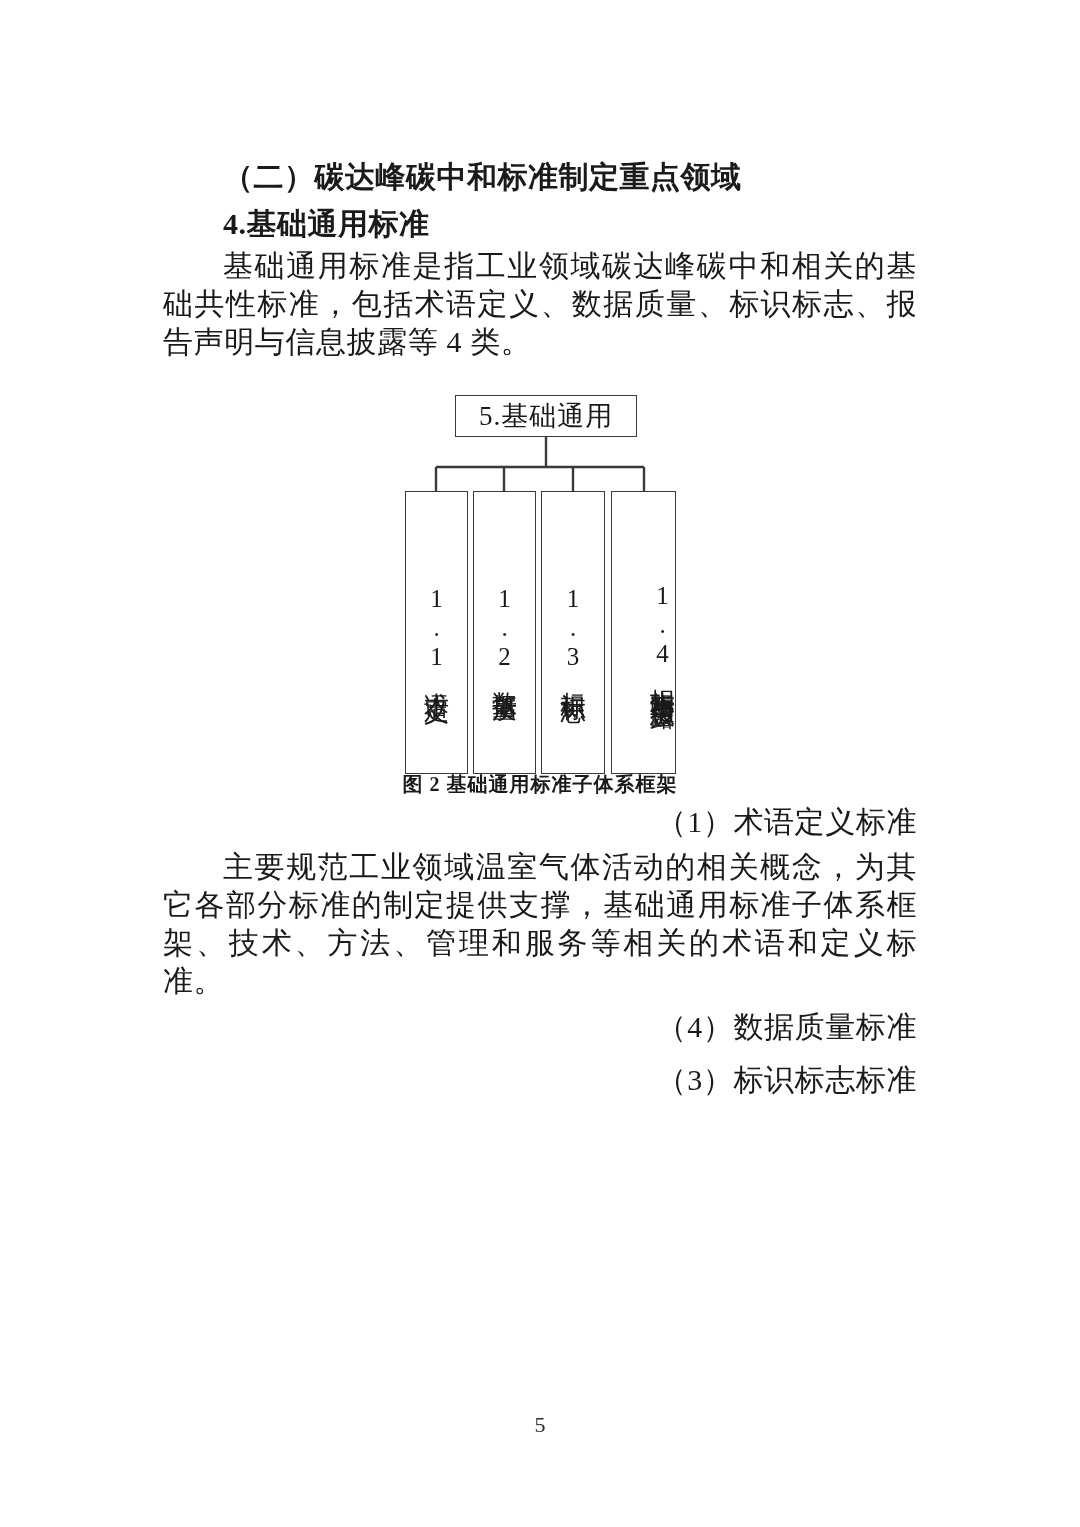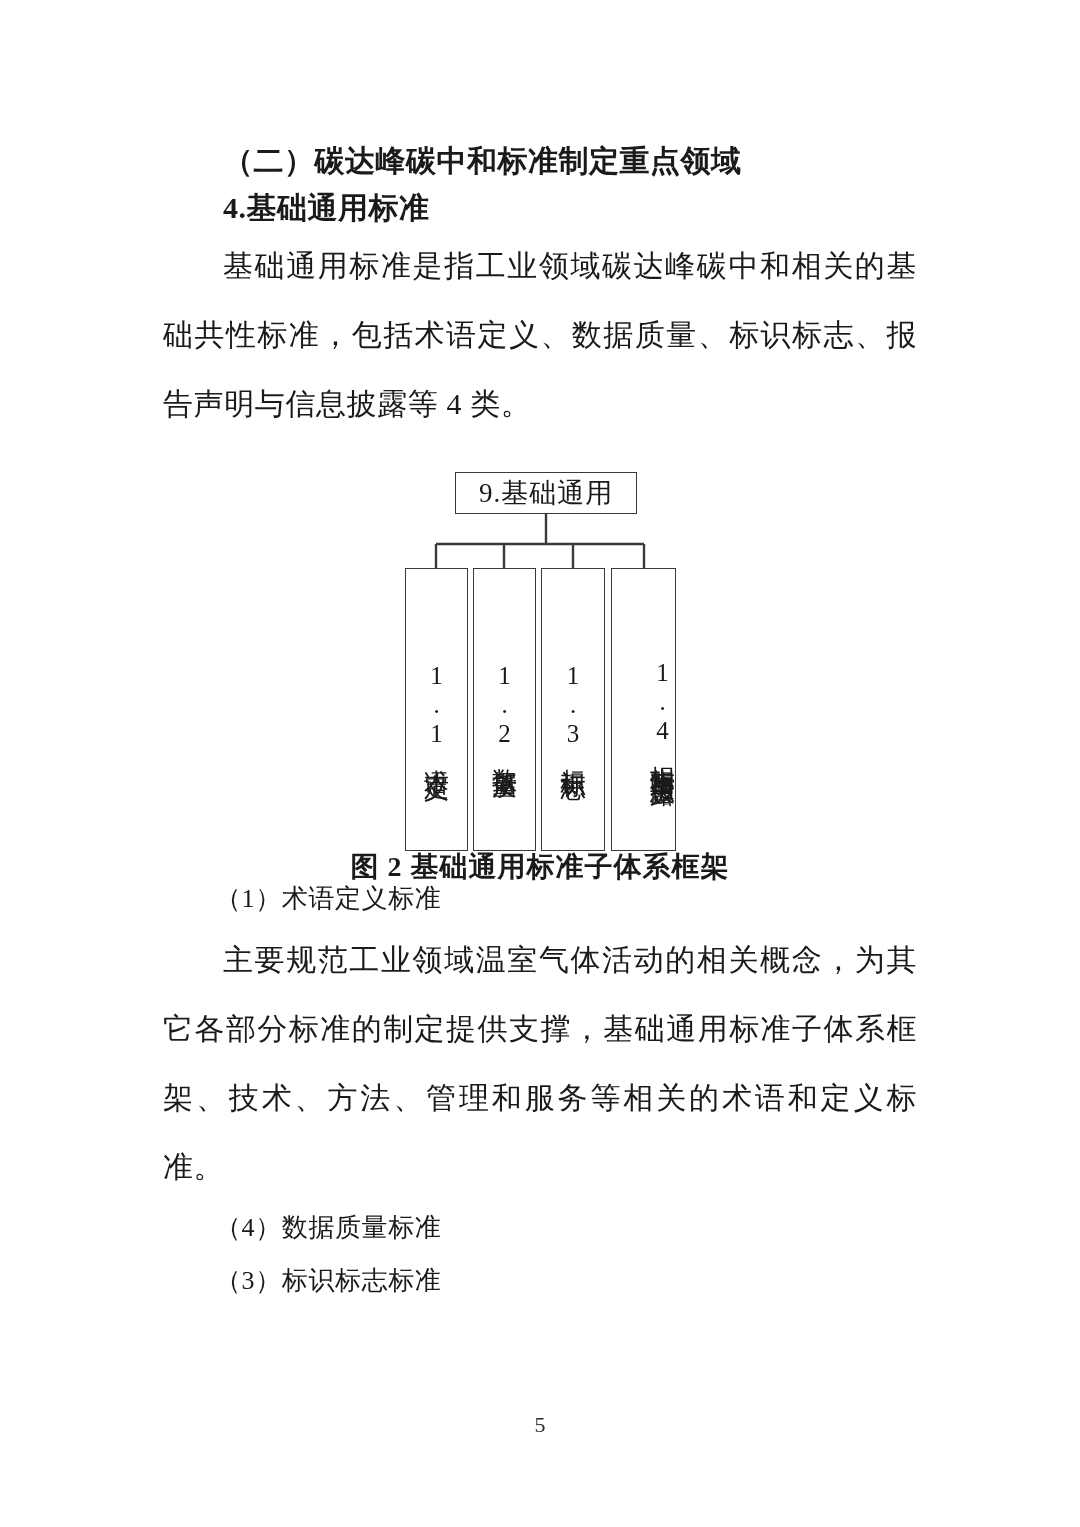--- a/index.html
+++ b/index.html
@@ -15,51 +15,52 @@
   .page {
     position: relative;
     width: 1080px;
     height: 1527px;
     background: #ffffff;
     overflow: hidden;
   }
   .content {
     position: absolute;
     left: 163px;
-    top: 0;
+    top: 16px;
     width: 754px;
   }
   .h-bold {
     font-weight: bold;
     font-size: 30px;
     line-height: 47px;
     letter-spacing: 0.5px;
     text-indent: 2em;
     margin: 0;
     white-space: nowrap;
   }
   .h-bold.first {
     margin-top: 137px;
   }
   .para {
     font-size: 30px;
-    line-height: 69px;
+    line-height: 38px;
     letter-spacing: 0.6px;
     text-indent: 2em;
     margin: 0;
     text-align: justify;
     text-justify: inter-character;
   }
   .sub-head {
-    font-size: 26px;
+    font-size: 30px;
     line-height: 53px;
     letter-spacing: 0.6px;
     text-indent: 2em;
     margin: 0;
     white-space: nowrap;
+    text-align: right;
   }
 
   
   .figure {
     position: relative;
     width: 754px;
     height: 430px;
     margin: 4px 0 0 0;
   }
   .fig-canvas {
@@ -113,21 +114,21 @@
   .leaf-2 { left: 310px; width: 63px; }
   .leaf-3 { left: 378px; width: 64px; }
   .leaf-4 { left: 448px; width: 65px; }
 
   .caption {
     position: absolute;
     left: 0;
     top: 406px;
     width: 754px;
     text-align: center;
-    font-size: 28px;
+    font-size: 20px;
     font-weight: bold;
     letter-spacing: 1px;
   }
 
   .page-number {
     position: absolute;
     left: 0;
     top: 1412px;
     width: 1080px;
     text-align: center;
@@ -155,21 +156,21 @@
         <line x1="383" y1="72" x2="383" y2="102" stroke="#3a3a3a" stroke-width="2.4"></line>
 
         <line x1="273" y1="102" x2="481" y2="102" stroke="#3a3a3a" stroke-width="2.4"></line>
 
         <line x1="273" y1="102" x2="273" y2="126" stroke="#3a3a3a" stroke-width="2.4"></line>
         <line x1="341" y1="102" x2="341" y2="126" stroke="#3a3a3a" stroke-width="2.4"></line>
         <line x1="410" y1="102" x2="410" y2="126" stroke="#3a3a3a" stroke-width="2.4"></line>
         <line x1="481" y1="102" x2="481" y2="126" stroke="#3a3a3a" stroke-width="2.4"></line>
       </svg>
 
-      <div class="node-root">9.基础通用</div>
+      <div class="node-root">5.基础通用</div>
 
       <div class="leaf leaf-1">
         <div class="leaf-text">1.1术语定义</div>
       </div>
 
       <div class="leaf leaf-2">
         <div class="leaf-text">1.2数据质量</div>
       </div>
 
       <div class="leaf leaf-3">

